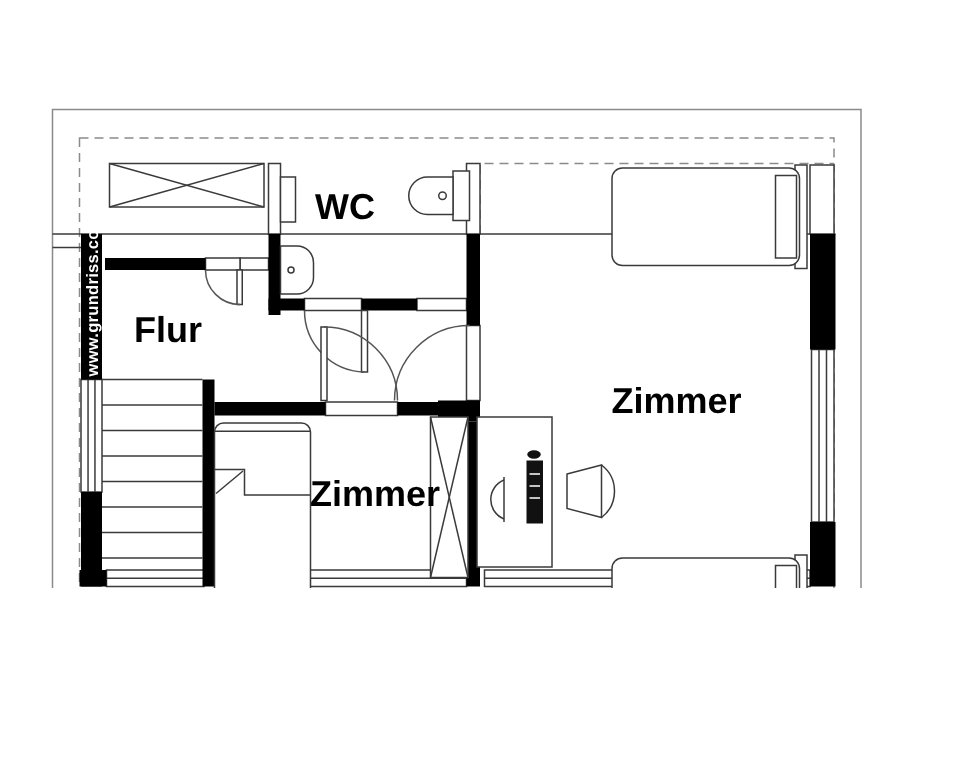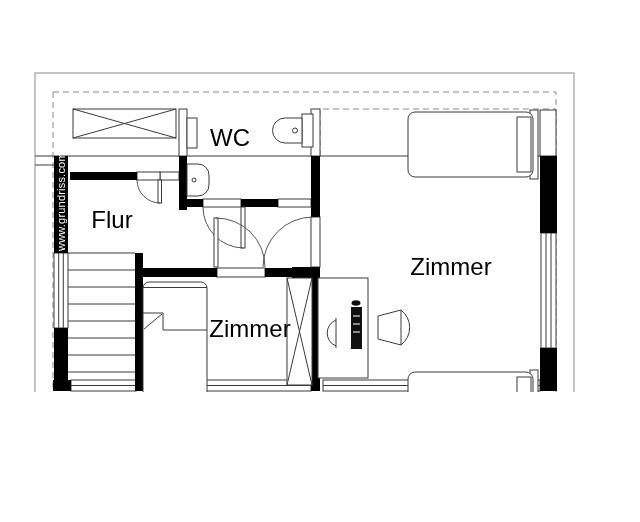--- a/index.html
+++ b/index.html
@@ -1,17 +1,17 @@
 <!DOCTYPE html>
 <html><head>
 <meta charset="utf-8">
 <style>
   html,body{margin:0;padding:0;background:#ffffff;}
   .page{position:relative;width:640px;height:392px;background:#fff;overflow:hidden;
-        font-family:"Liberation Sans", sans-serif;}
+        font-family:"Liberation Sans", sans-serif;font-weight:bold;}
   svg{position:absolute;left:0;top:0;}
   .room-label{font-family:"Liberation Sans", sans-serif;font-size:24px;fill:#000;}
   .wm-label{font-family:"Liberation Sans", sans-serif;font-size:11px;fill:#fff;letter-spacing:.2px;}
 </style>
 </head>
 <body>
 
 <div class="page">
 <svg width="640" height="522" viewBox="0 0 640 522">
 

